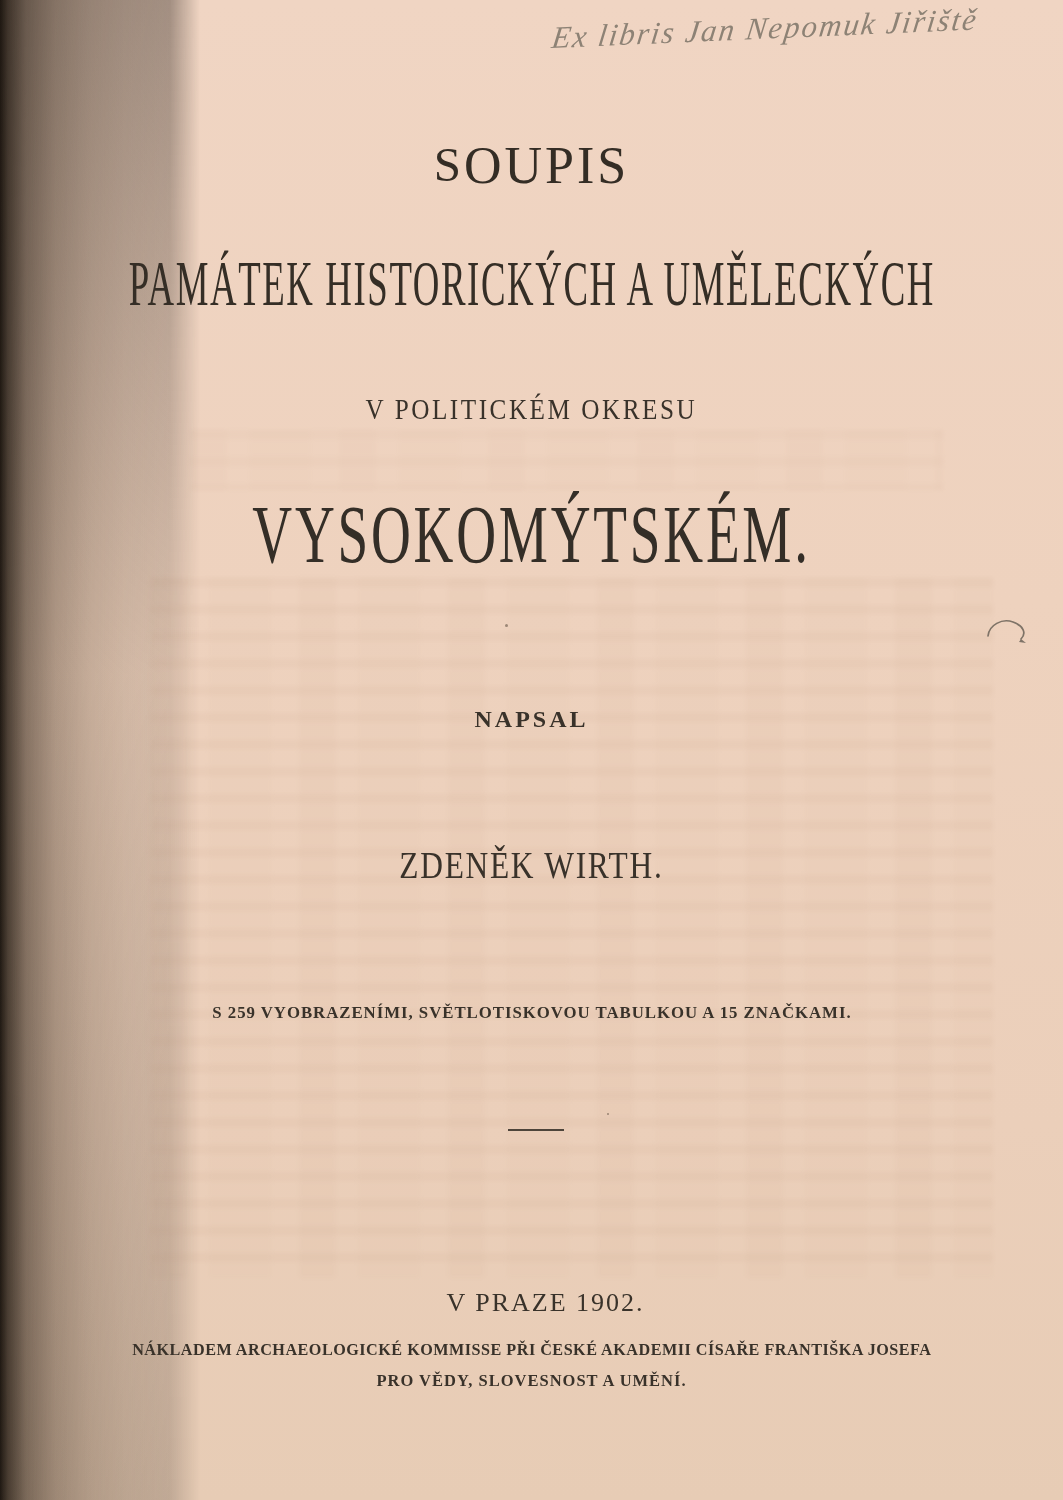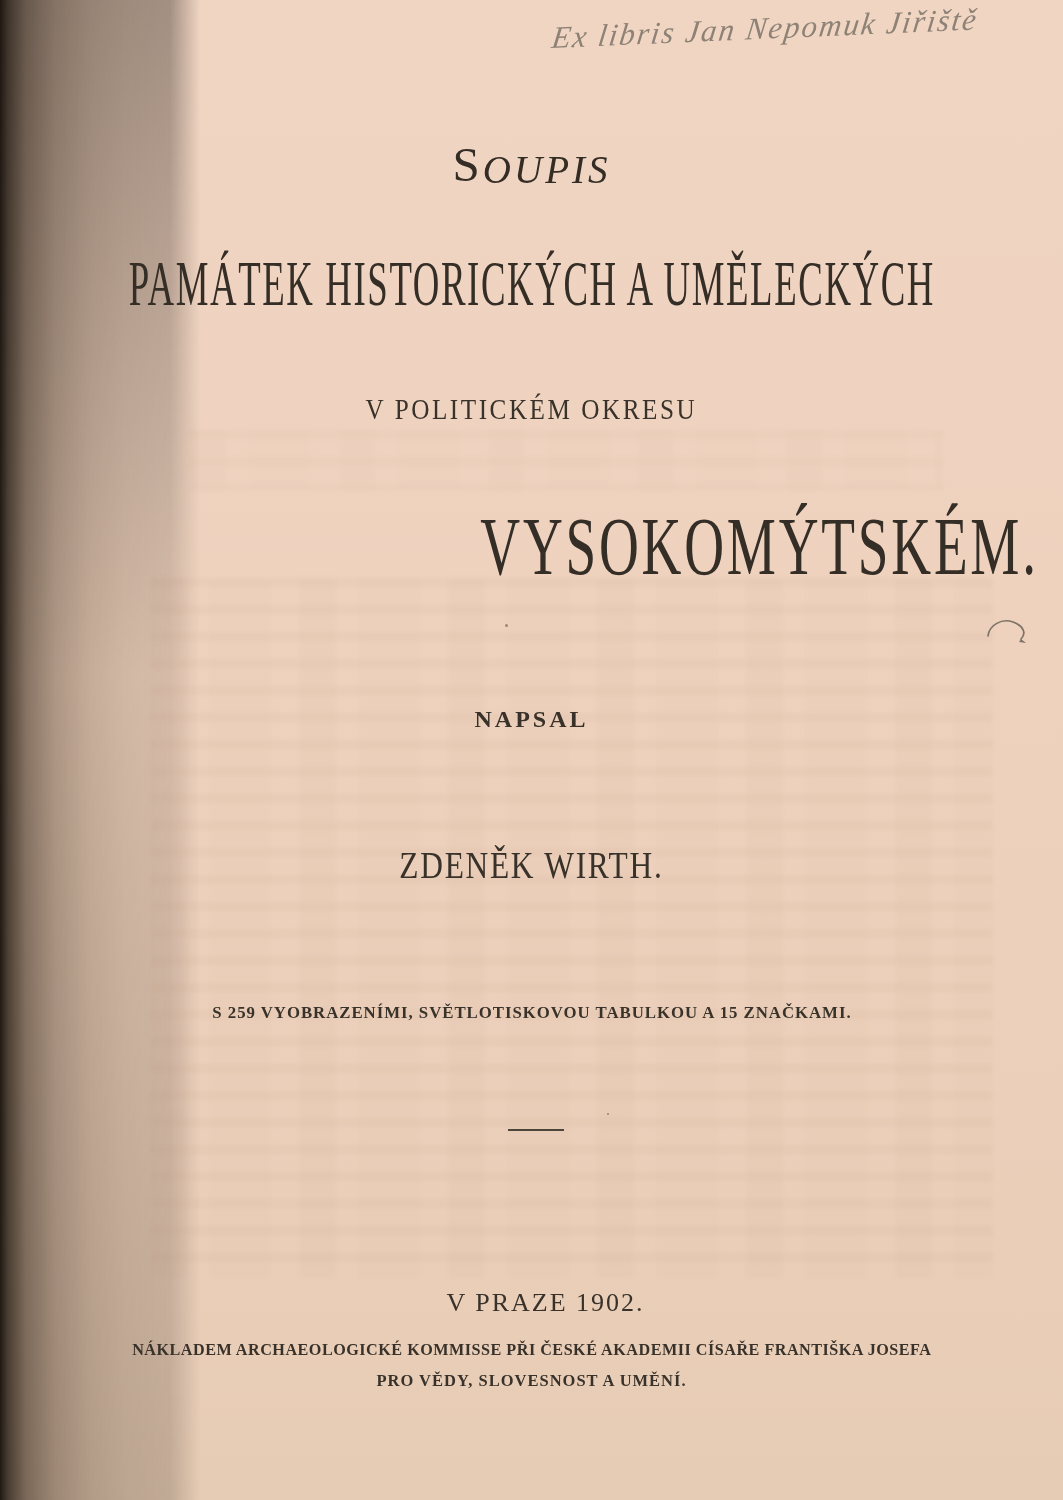--- a/index.html
+++ b/index.html
@@ -69,41 +69,41 @@
     transform-origin: left center;
     font-style: italic;
     font-size: 31px;
     letter-spacing: 2px;
     color: #8d8275;
     white-space: nowrap;
   }
 
   .series { top: 140px; letter-spacing: 3px; color: #342d25; }
   .series .initial { font-size: 49px; line-height: 1; }
-  .series .rest    { font-size: 39px; line-height: 1; align-self: flex-end; font-style: italic; }
+  .series .rest    { font-size: 52px; line-height: 1; align-self: flex-end; }
 
   .main-title { top: 252px; }
   .main-title span {
     font-size: 46px;
     line-height: 1.4;
     letter-spacing: 2px;
     transform: scale(0.80, 1.40);
     transform-origin: center center;
     color: #352e26;
   }
 
   .subtitle { top: 392px; }
   .subtitle span {
     font-size: 30px;
     letter-spacing: 3px;
     transform: scaleX(0.84);
     transform-origin: center center;
   }
 
-  .district { top: 504px; justify-content: flex-end; }
+  .district { top: 492px; }
   .district span {
     font-size: 60px;
     line-height: 1.45;
     letter-spacing: 3px;
     transform: scale(0.92, 1.36);
     transform-origin: center center;
     color: #342e27;
   }
 
   .byline { top: 706px; font-weight: bold; font-size: 24px; letter-spacing: 3px; text-align: right; }

